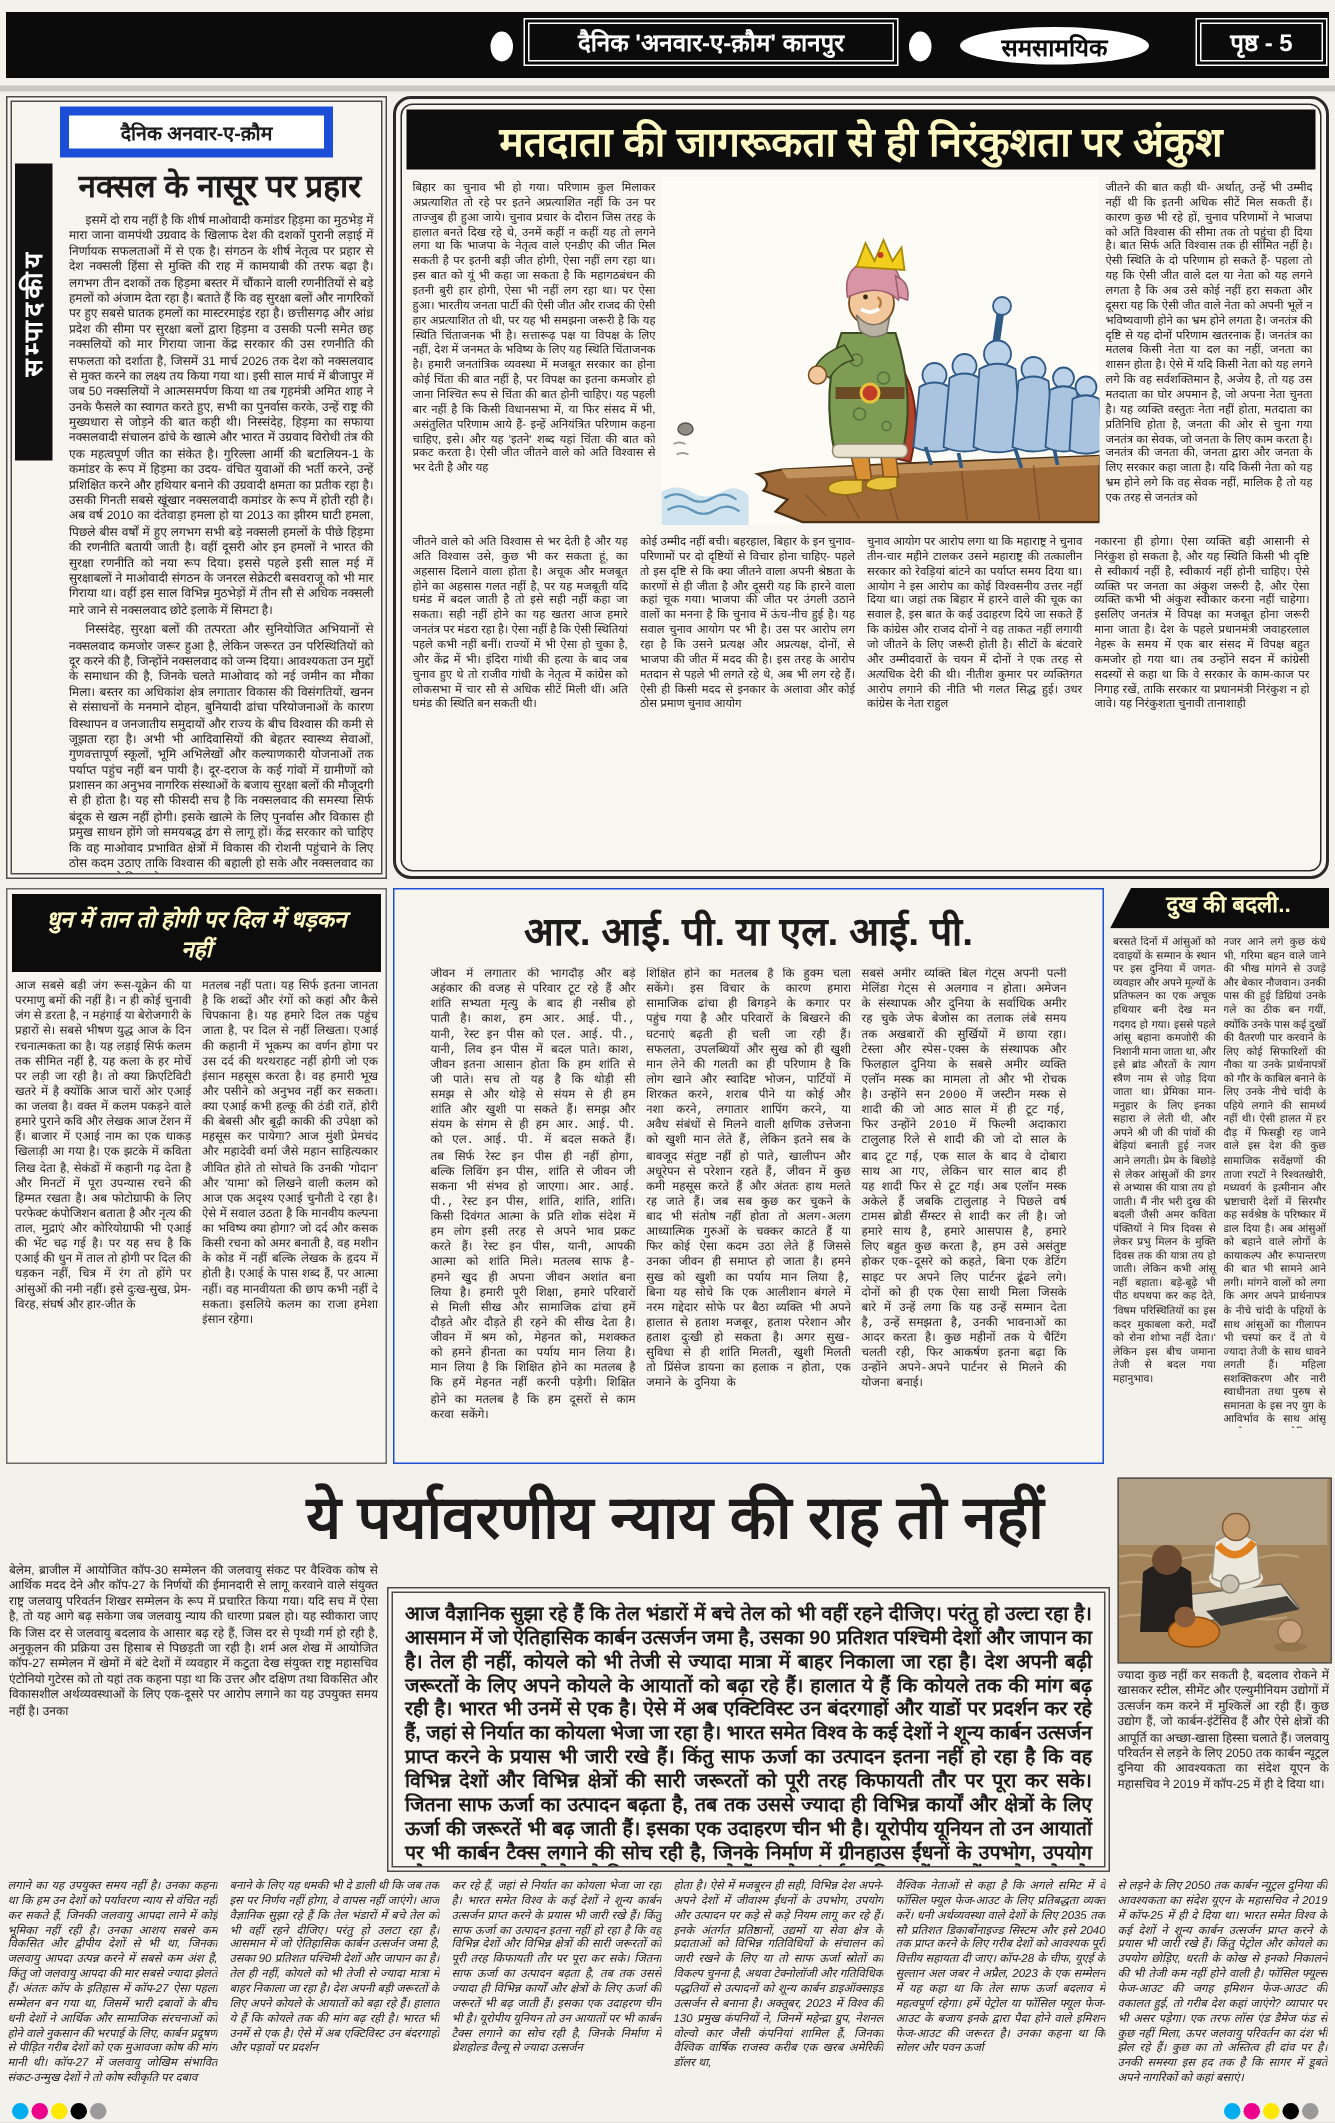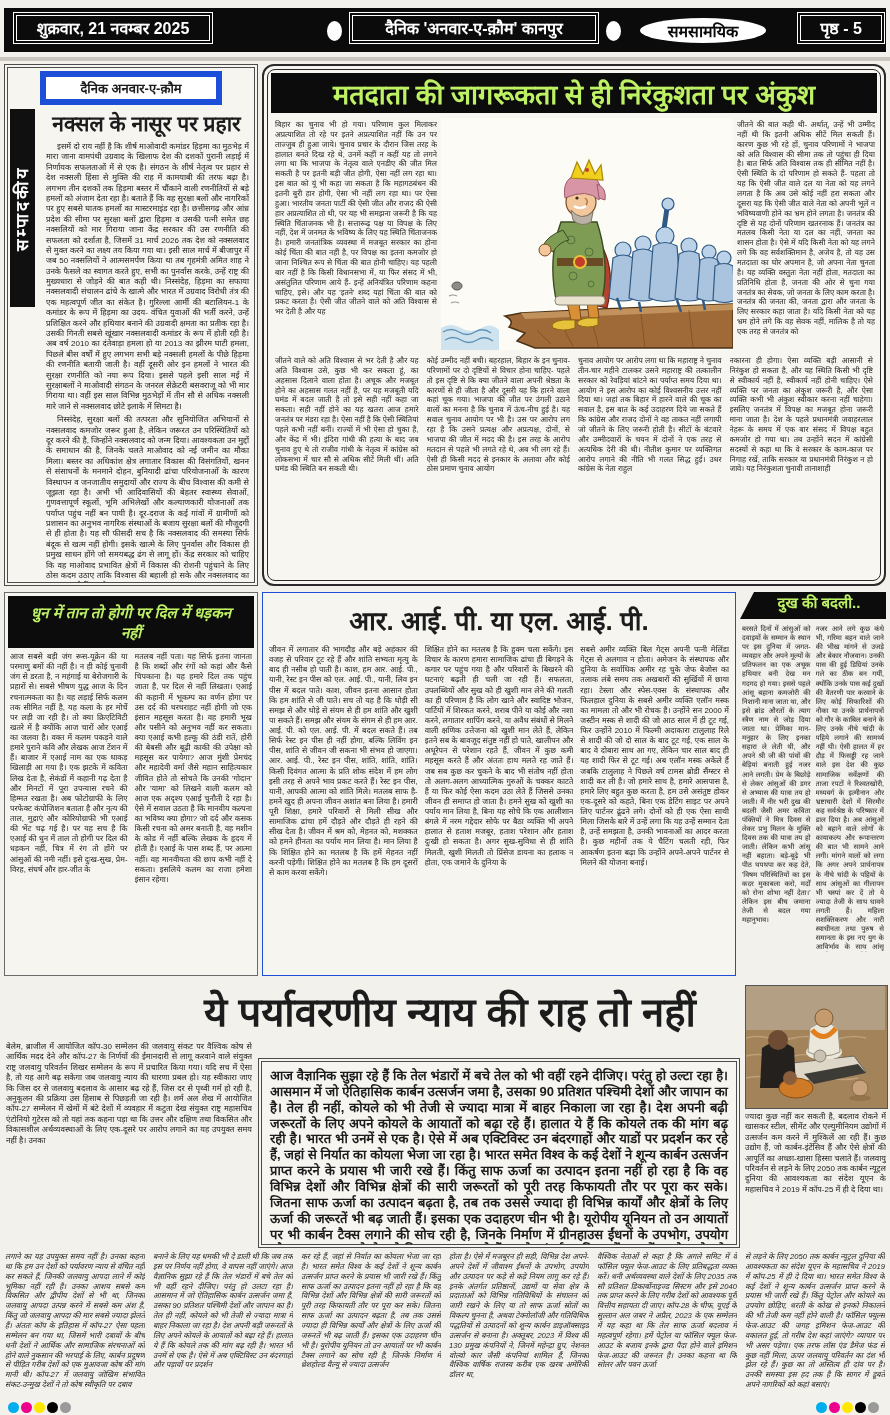--- a/index.html
+++ b/index.html
@@ -17,21 +17,21 @@
   .hdot{position:absolute;top:13px;width:15px;height:20px;background:#fff;border-radius:50%;}
   .hoval{position:absolute;top:10px;height:25px;background:#fff;color:#0b0b0b;font-weight:bold;
          display:flex;align-items:center;justify-content:center;border-radius:50%;}
   .separator{left:0;top:57px;width:890px;height:4px;background:#c9c7bf;}
 
   
   .dbl{border:1px solid #4c4c4c;padding:2px;background:#f6f5f0;}
   .dbl-in{border:1px solid #4c4c4c;width:100%;height:100%;box-sizing:border-box;position:relative;}
   .round{border:2px solid #2a2a2a;border-radius:12px;padding:3px;background:#f7f6f1;}
   .round-in{border:1px solid #2a2a2a;border-radius:8px;width:100%;height:100%;box-sizing:border-box;position:relative;overflow:hidden;}
-  .band{background:#0c0c0c;color:#bef264;font-weight:bold;text-align:center;}
+  .band{background:#0c0c0c;color:#fef9c3;font-weight:bold;text-align:center;}
 
   
   .ed-wrap{left:4px;top:64px;width:254px;height:522px;box-sizing:border-box;}
   .ed-paper{width:170px;margin:3px auto 2px;border:6px solid #1d4ed8;text-align:center;
             font-weight:bold;font-size:13px;padding:2px 0;background:#fff;}
   .ed-kicker{float:left;width:25px;height:198px;background:#101010;color:#fff;margin:2px 6px 2px 2px;
              writing-mode:vertical-rl;transform:rotate(180deg);display:flex;align-items:center;justify-content:center;
              font-size:17px;font-weight:bold;letter-spacing:3px;}
   .ed-head{font-size:21px;font-weight:bold;text-align:center;margin:4px 2px 5px;white-space:nowrap;overflow:hidden;}
   .ed-body{font-size:8px;padding:0 5px;height:440px;}
@@ -45,21 +45,21 @@
   .m-cartoon{left:173px;top:48px;width:292px;height:232px;}
   .m-colR{left:469px;top:50px;width:138px;height:230px;font-size:7.6px;}
   .m-cols{left:7px;top:286px;right:7px;height:188px;gap:8px;font-size:7.6px;}
 
   
   .ai-wrap{left:4px;top:592px;width:254px;height:384px;border:1px solid #6a6a6a;box-sizing:border-box;background:#f6f5f0;}
   .ai-band{margin:3px;font-size:15px;font-style:italic;padding:6px 18px;}
   .ai-cols{margin:4px 5px;gap:7px;height:330px;font-size:7.8px;}
   .rip-wrap{left:262px;top:592px;width:474px;height:384px;border:1px solid #1d4ed8;box-sizing:border-box;background:#f6f5f0;}
   .rip-head{font-size:26px;font-weight:bold;text-align:center;padding:9px 0 5px;}
-  .rip-cols{margin:2px 6px;gap:7px;height:318px;font-size:7.8px;}
+  .rip-cols{margin:2px 24px;gap:7px;height:318px;font-size:7.8px;font-family:Liberation Mono, monospace;}
   .dukh-wrap{left:740px;top:592px;width:146px;height:384px;box-sizing:border-box;}
   .dukh-band{font-size:15px;padding:0 4px 7px 16px;clip-path:polygon(14px 0,100% 0,100% 100%,0 100%);}
   .dukh-cols{margin:5px 2px;gap:5px;height:328px;font-size:7px;}
 
   
   .env-head{left:140px;top:990px;width:620px;text-align:center;font-size:40px;font-weight:bold;line-height:1.1;}
   .env-left{left:6px;top:1042px;width:246px;height:200px;font-size:8px;}
   .env-box{left:258px;top:1058px;width:482px;height:190px;box-sizing:border-box;}
   .env-box-in{font-weight:bold;font-size:13px;line-height:1.22;text-align:justify;padding:6px 8px;overflow:hidden;height:100%;box-sizing:border-box;}
   .flood-photo{left:745px;top:985px;width:141px;height:122px;border:1px solid #555;background:#a3835a;}
@@ -70,23 +70,20 @@
   
   .regs{position:absolute;display:flex;gap:2px;}
   .regs i{width:11px;height:11px;border-radius:50%;display:block;}
 </style>
 </head>
 <body>
 
 <div class="page">
 
   <div class="abs header-bar">
-    <div class="hbox" style="left:12px;width:192px;font-size:16px;">
-      <span>शुक्रवार, 21 नवम्बर 2025</span>
-    </div>
     <span class="hdot" style="left:323px;"></span>
     <div class="hbox" style="left:348px;width:242px;font-size:16px;">
       <span>दैनिक  'अनवार-ए-क़ौम'  कानपुर</span>
     </div>
     <span class="hdot" style="left:602px;"></span>
     <div class="hoval" style="left:636px;width:126px;font-size:16px;">
       <span>समसामयिक</span>
     </div>
     <div class="hbox" style="left:796px;width:80px;font-size:16px;">
       <span>पृष्ठ - 5</span>

